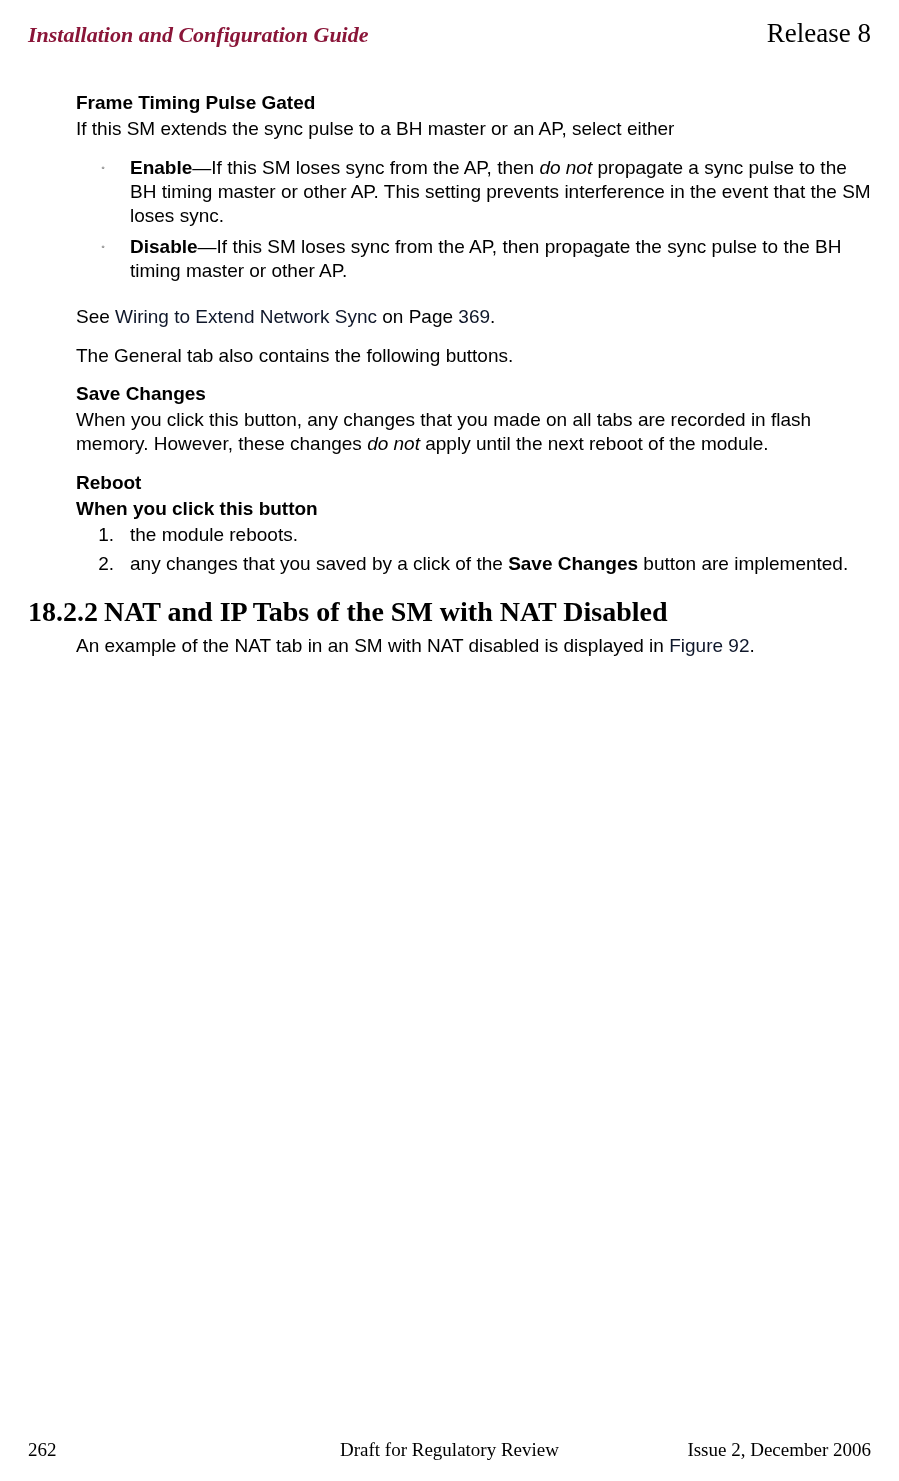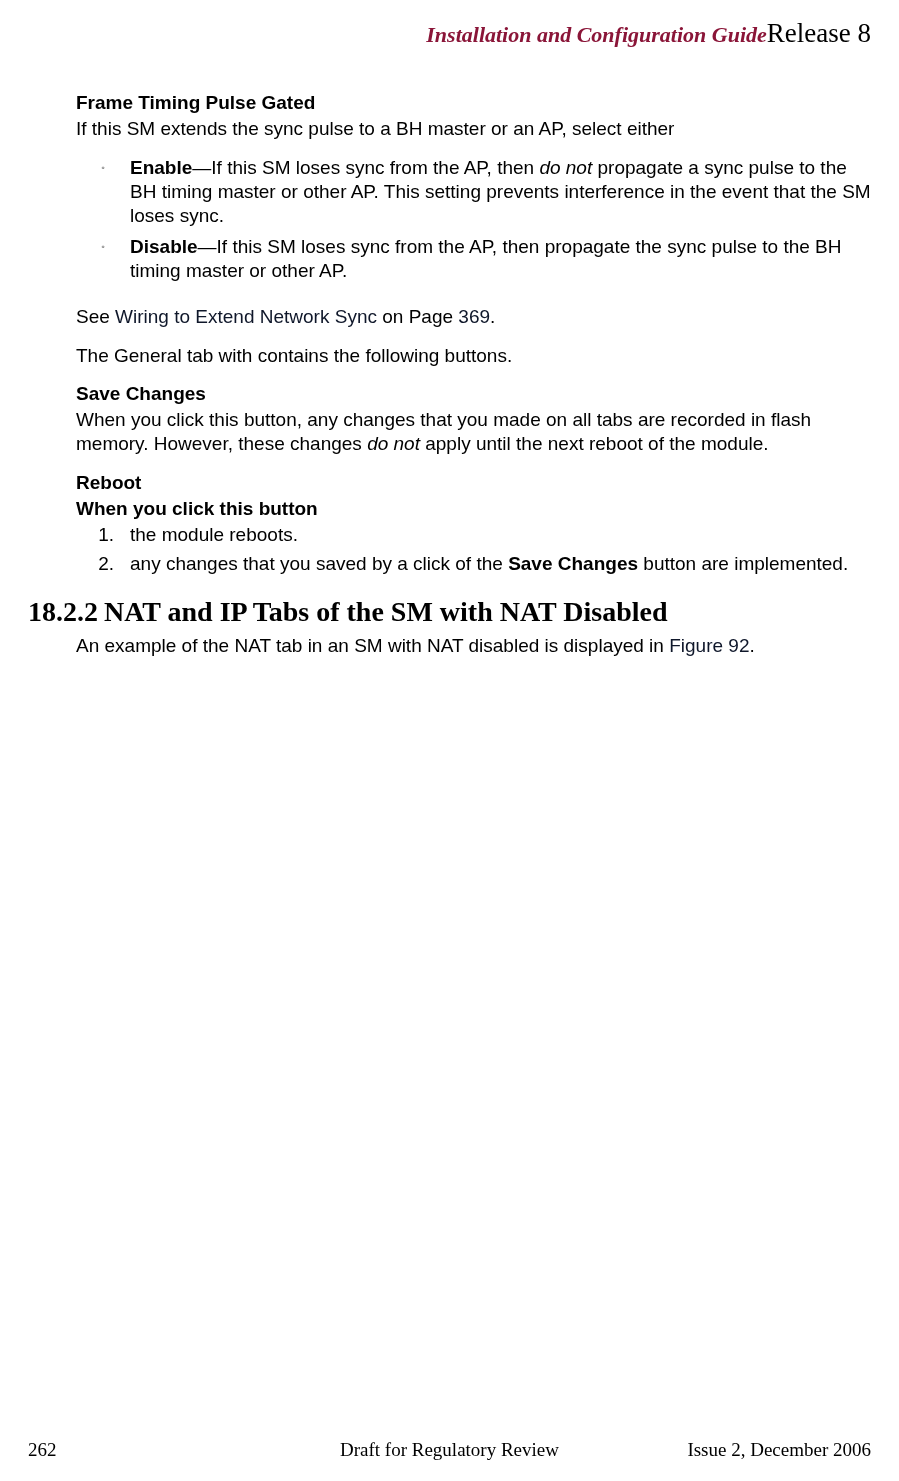--- a/index.html
+++ b/index.html
@@ -12,21 +12,21 @@
   }
   .page {
     position: relative;
     width: 899px;
     height: 1481px;
     box-sizing: border-box;
     padding: 18px 28px 0 28px;
   }
   .header-row {
     display: flex;
-    justify-content: flex-end;
+    justify-content: space-between;
     align-items: baseline;
     font-family: "Book Antiqua", Palatino, "Palatino Linotype", serif;
     margin-bottom: 42px;
   }
   .header-left {
     color: #8a1538;
     font-style: italic;
     font-weight: bold;
     font-size: 22px;
   }
@@ -143,21 +143,21 @@
         <div class="bullet-body">
           <span class="bold">Disable</span><span>—If this SM loses sync from the AP, then propagate the sync pulse to the BH timing master or other AP.</span>
         </div>
       </div>
     </div>
 
     <div class="para">
       <span>See </span><span class="link">Wiring to Extend Network Sync</span><span> on Page </span><span class="link">369</span><span>.</span>
     </div>
 
-    <div class="para">The General tab with contains the following buttons.</div>
+    <div class="para">The General tab also contains the following buttons.</div>
 
     <div class="sec-title">Save Changes</div>
     <div class="para">
       <span>When you click this button, any changes that you made on all tabs are recorded in flash memory. However, these changes </span><span class="ital">do not</span><span> apply until the next reboot of the module.</span>
     </div>
 
     <div class="sec-title">Reboot</div>
     <div class="para" style="margin-bottom:0;font-weight:bold;">When you click this button</div>
 
     <div class="num-list">

